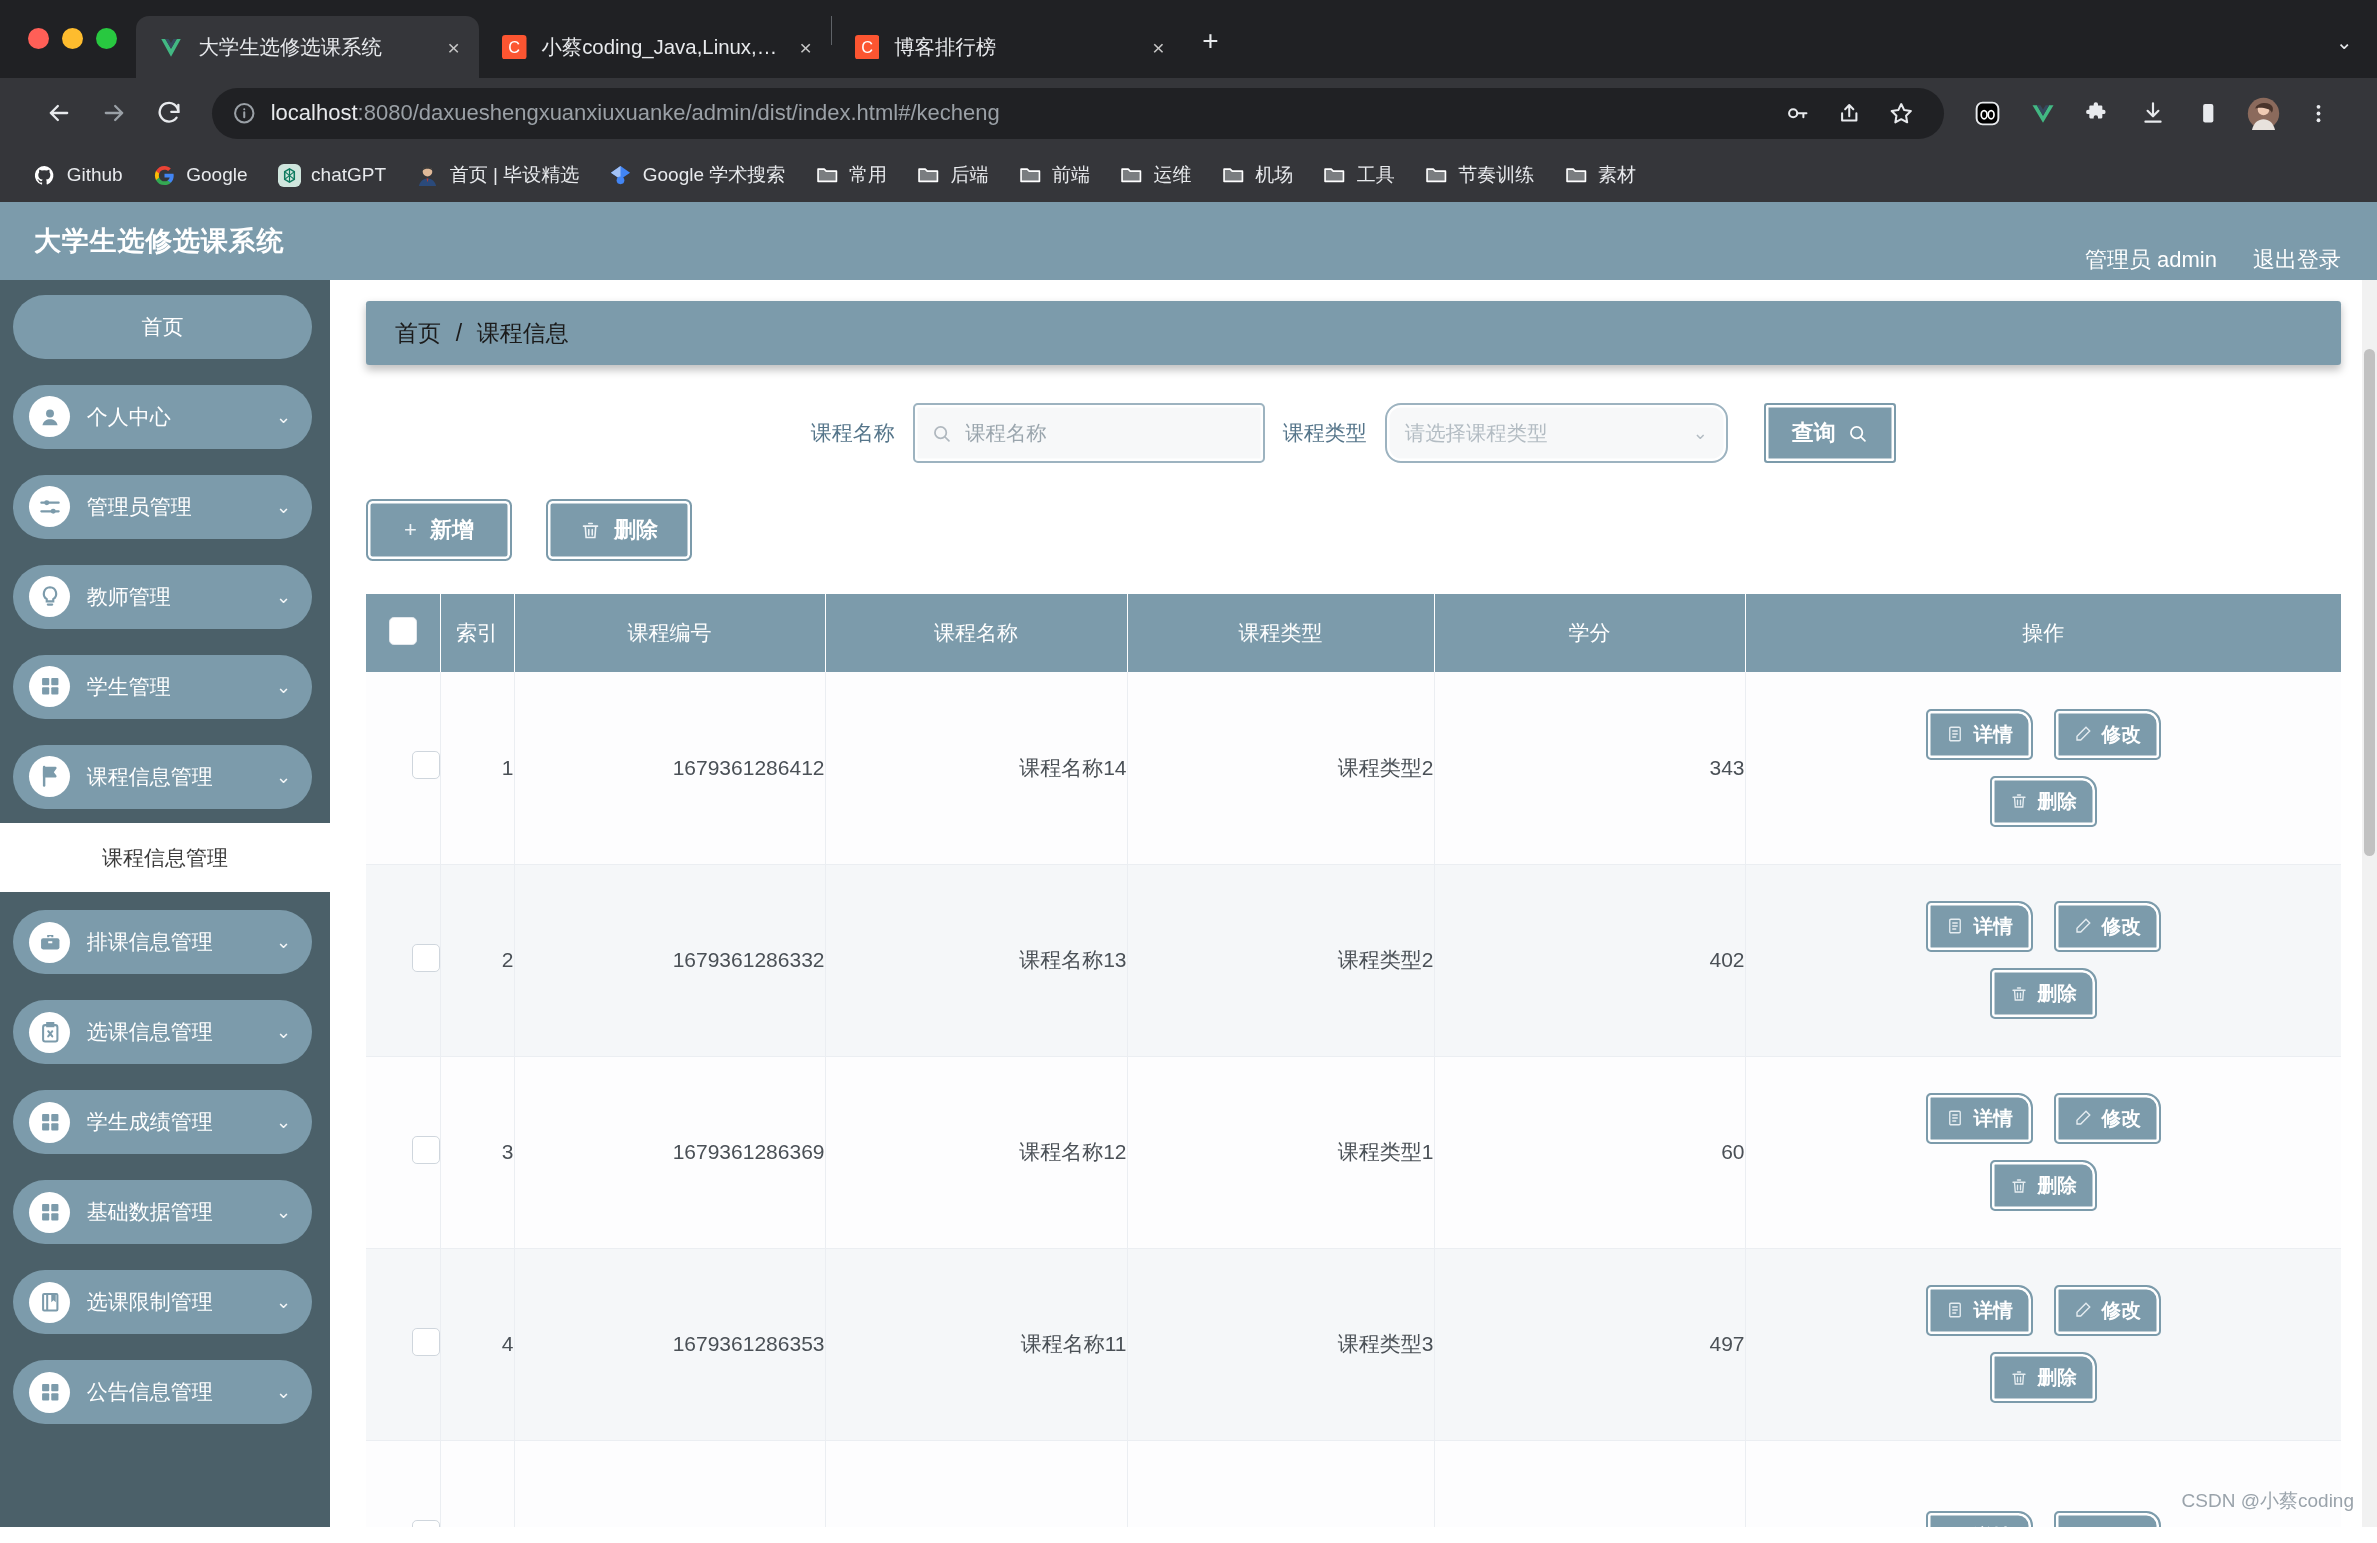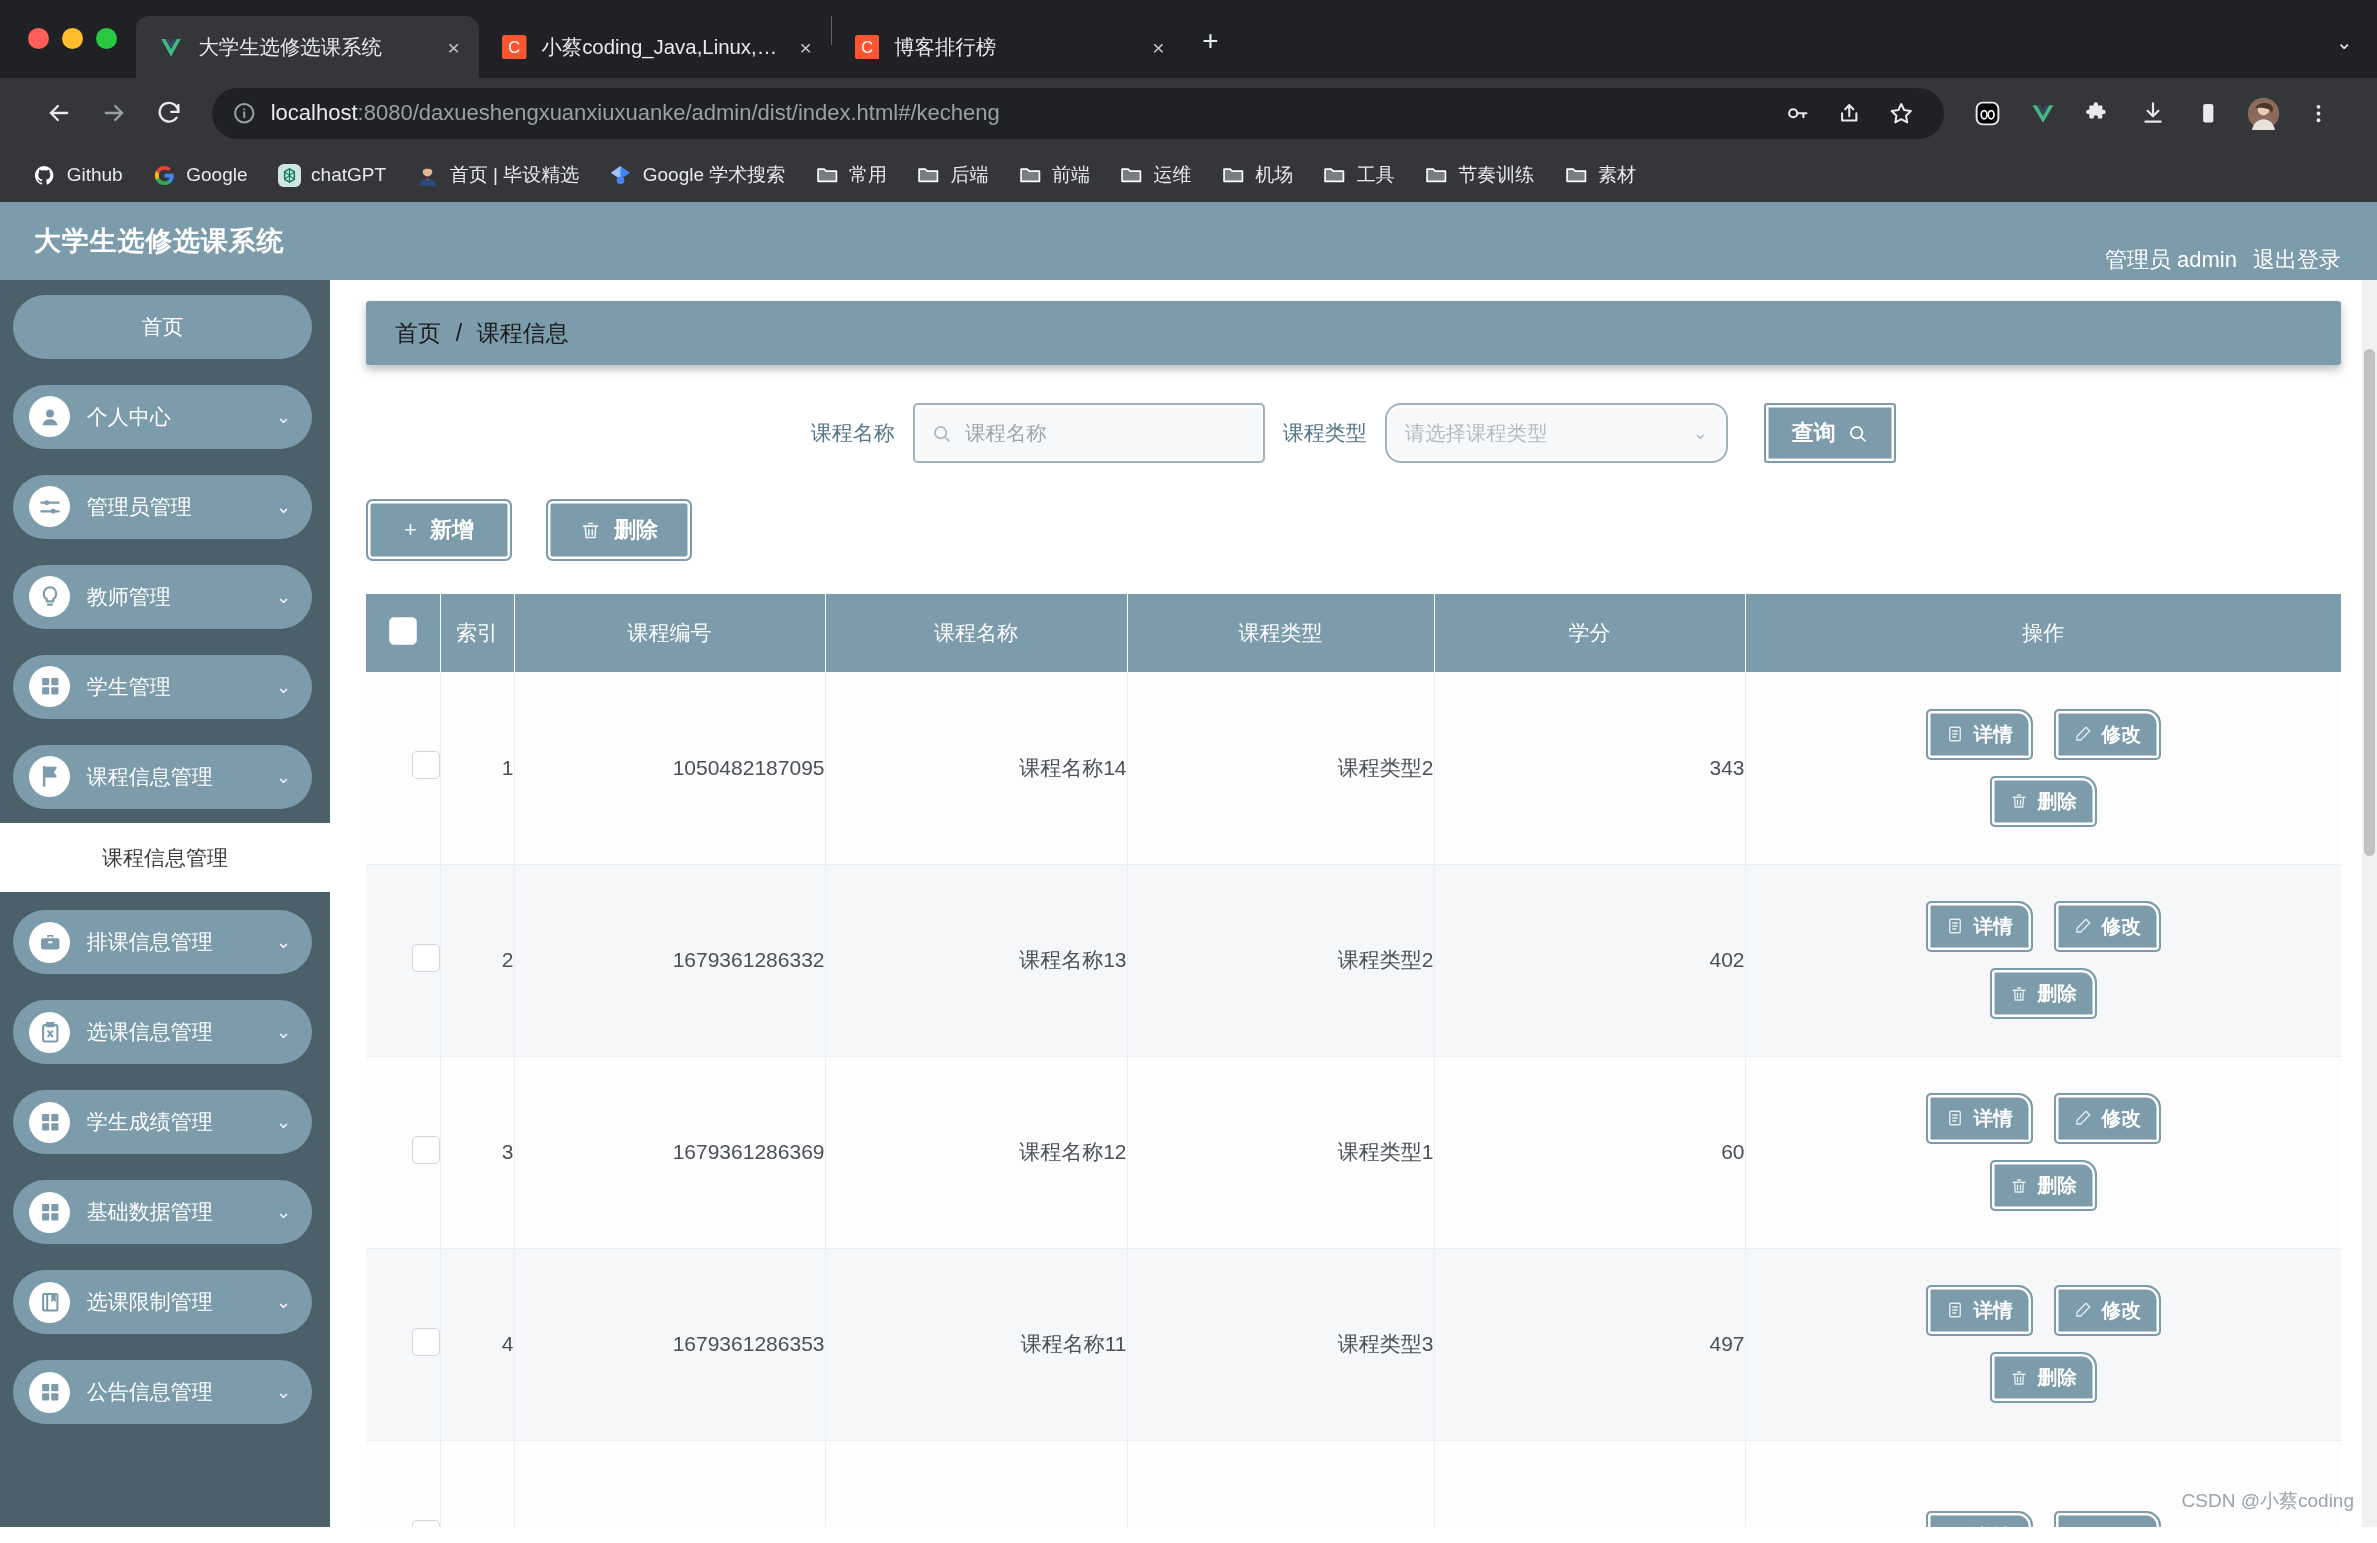--- a/index.html
+++ b/index.html
@@ -60,21 +60,21 @@
   .bm-ico { width: 24.5px; height: 24.5px; flex: 0 0 24.5px; display: flex; align-items: center; justify-content: center; }
 
   
   .viewport { flex: 1 1 auto; position: relative; overflow: hidden; background: #fff; }
 
   .app-header {
     height: 78px; background: #7c9bab; display: flex; align-items: center;
     padding: 0 36px 0 34px; position: relative; z-index: 5;
   }
   .app-title { color: #fff; font-size: 27px; font-weight: bold; letter-spacing: 0.8px; }
-  .app-header-right { margin-left: auto; display: flex; align-items: flex-end; gap: 16px; margin-top: 38px; }
+  .app-header-right { margin-left: auto; display: flex; align-items: flex-end; gap: 36px; margin-top: 38px; }
   .app-header-right span { color: #fff; font-size: 22px; }
 
   .body-row { display: flex; height: calc(100% - 78px); }
 
   .sidebar {
     width: 330px; flex: 0 0 330px; background: #4b6069;
     padding: 14.7px 18px 0 13px; overflow: hidden;
   }
   .side-item {
     height: 64px; background: #7c9bab; border-radius: 34px; display: flex;
@@ -663,21 +663,21 @@
               <th>课程类型</th>
               <th>学分</th>
               <th>操作</th>
             </tr>
           </thead>
           <tbody>
 
             <tr>
               <td><span class="chk"></span></td>
               <td>1</td>
-              <td>1050482187095</td>
+              <td>1679361286412</td>
               <td>课程名称14</td>
               <td>课程类型2</td>
               <td>343</td>
               <td>
                 <div class="ops">
                   <div class="op-btn">
                     <span class="gi">
                       <svg width="18" height="18" viewBox="0 0 24 24" fill="none" stroke="#e6edf1" stroke-width="1.8" stroke-linecap="round">
                           <rect x="5" y="3" width="14" height="18" rx="1.5"></rect>
                           <path d="M9 8h6M9 12h6M9 16h4"></path>

